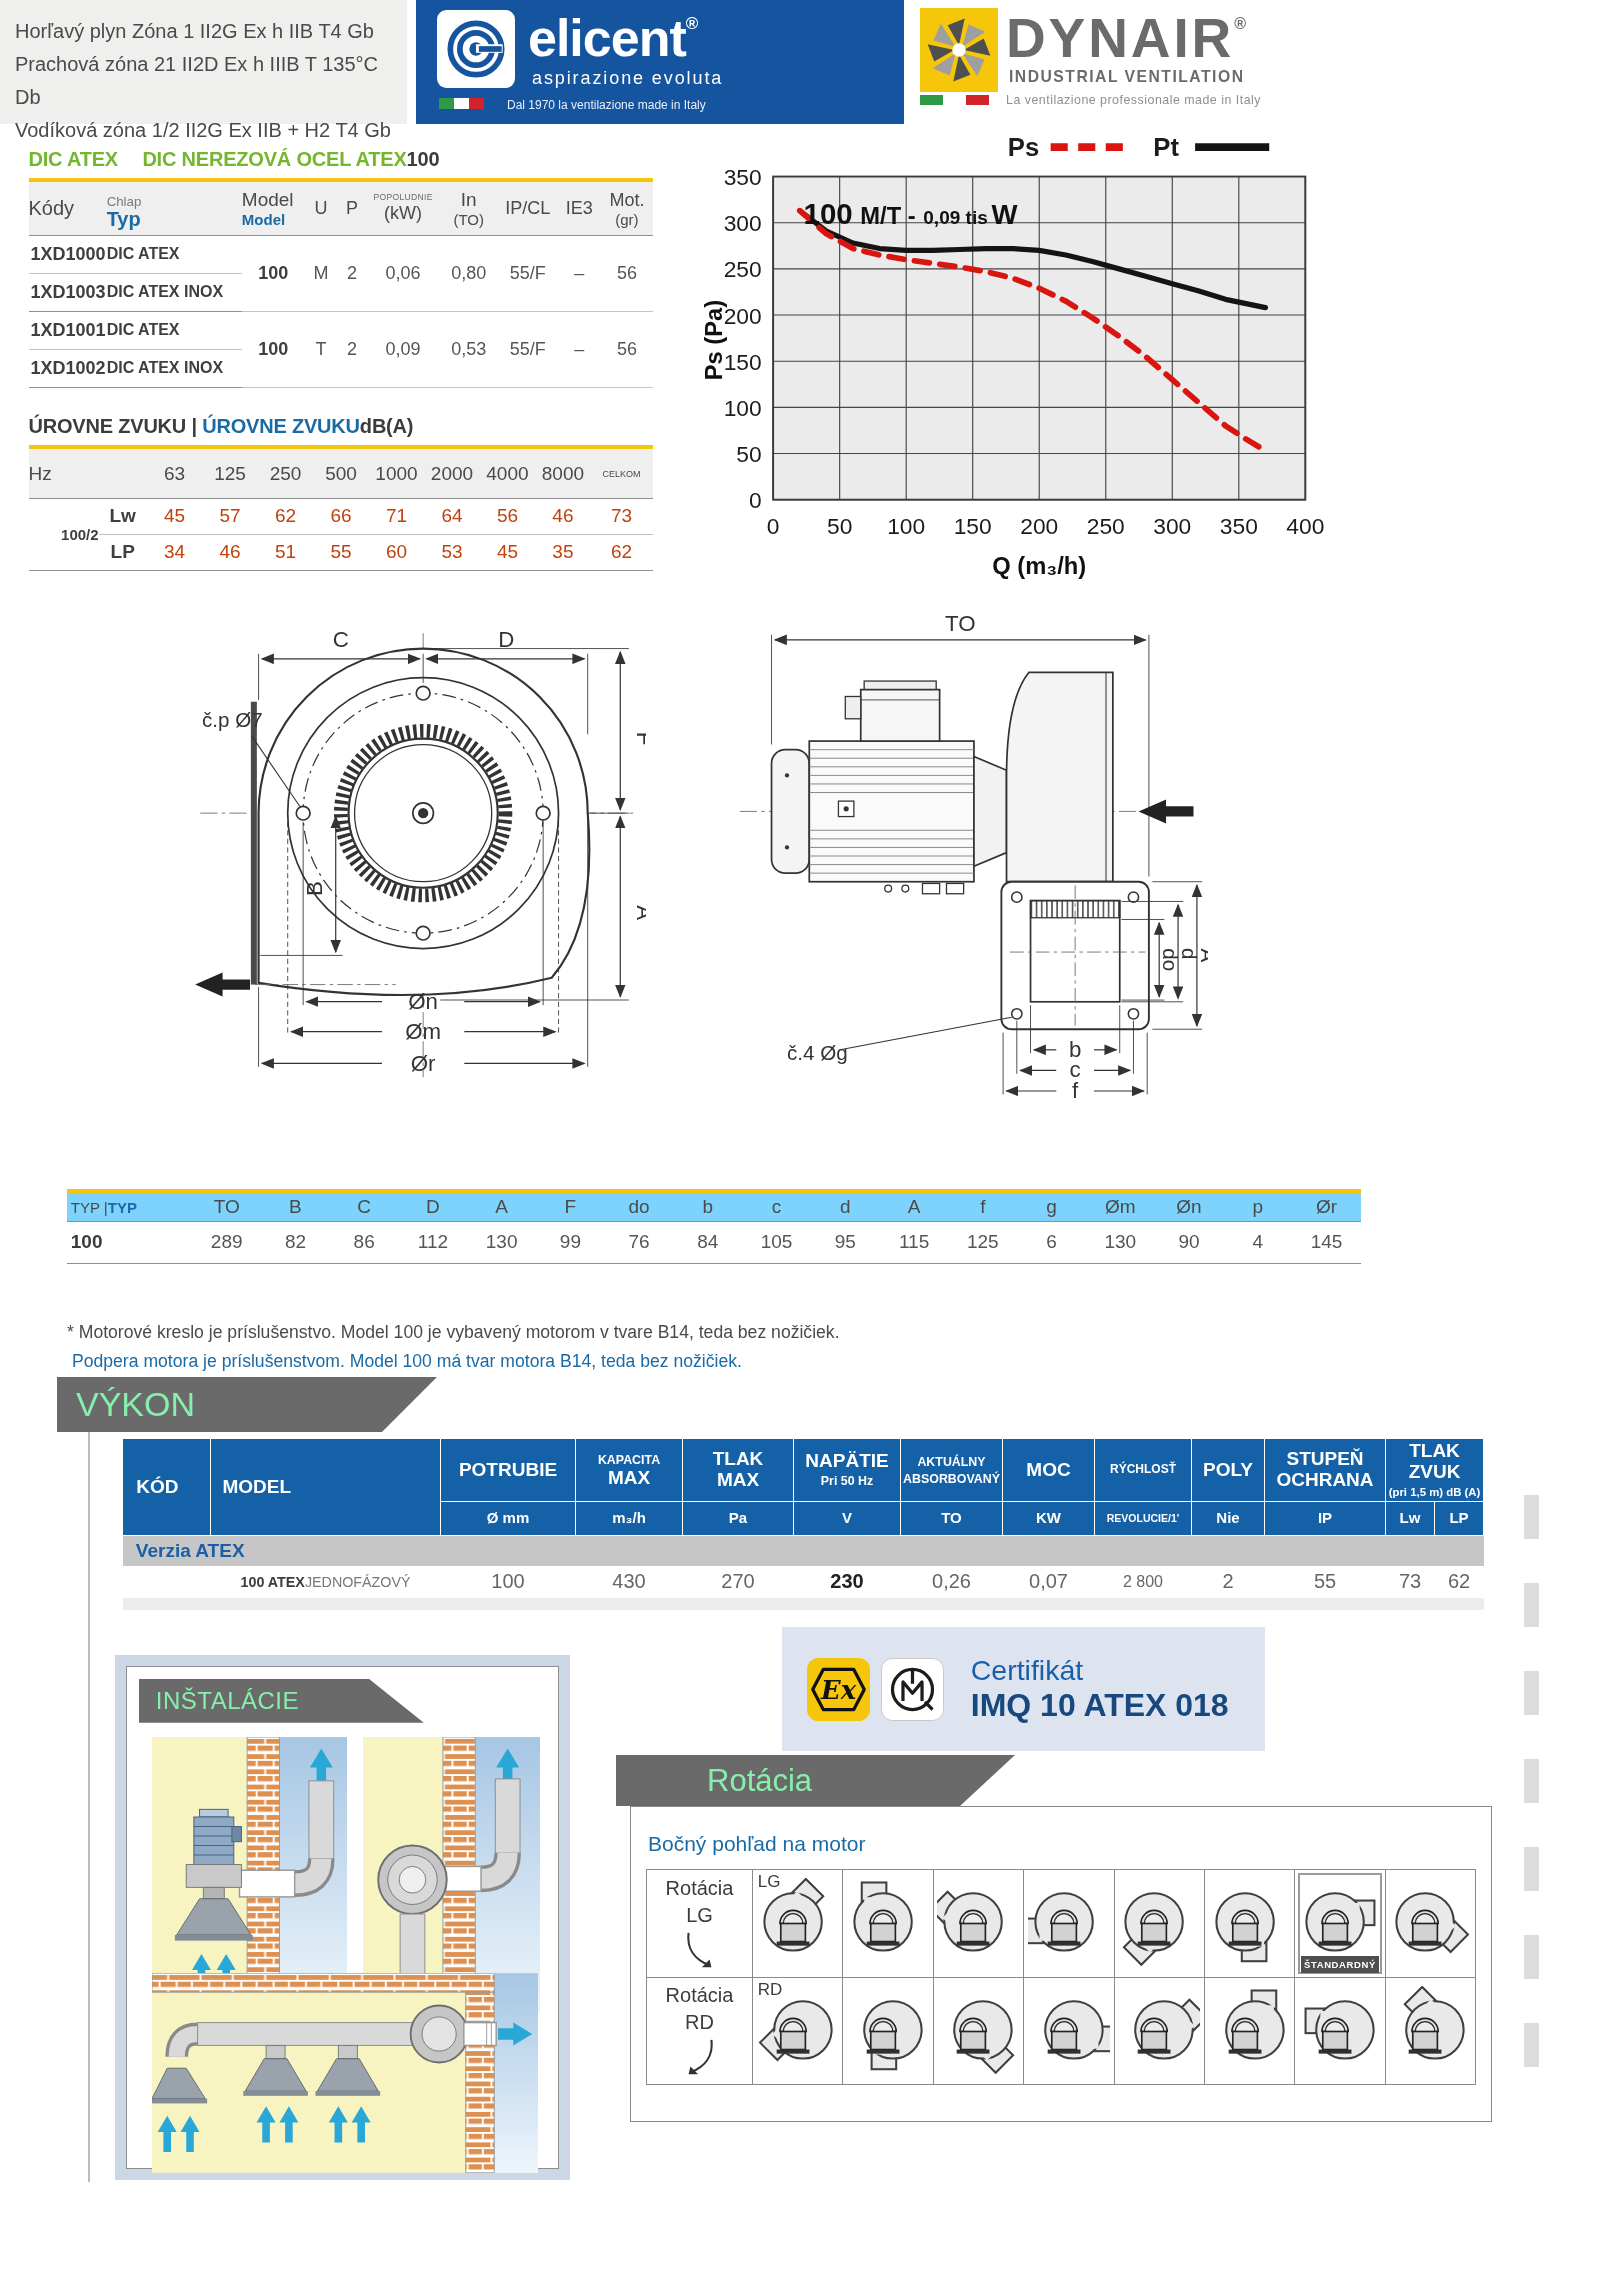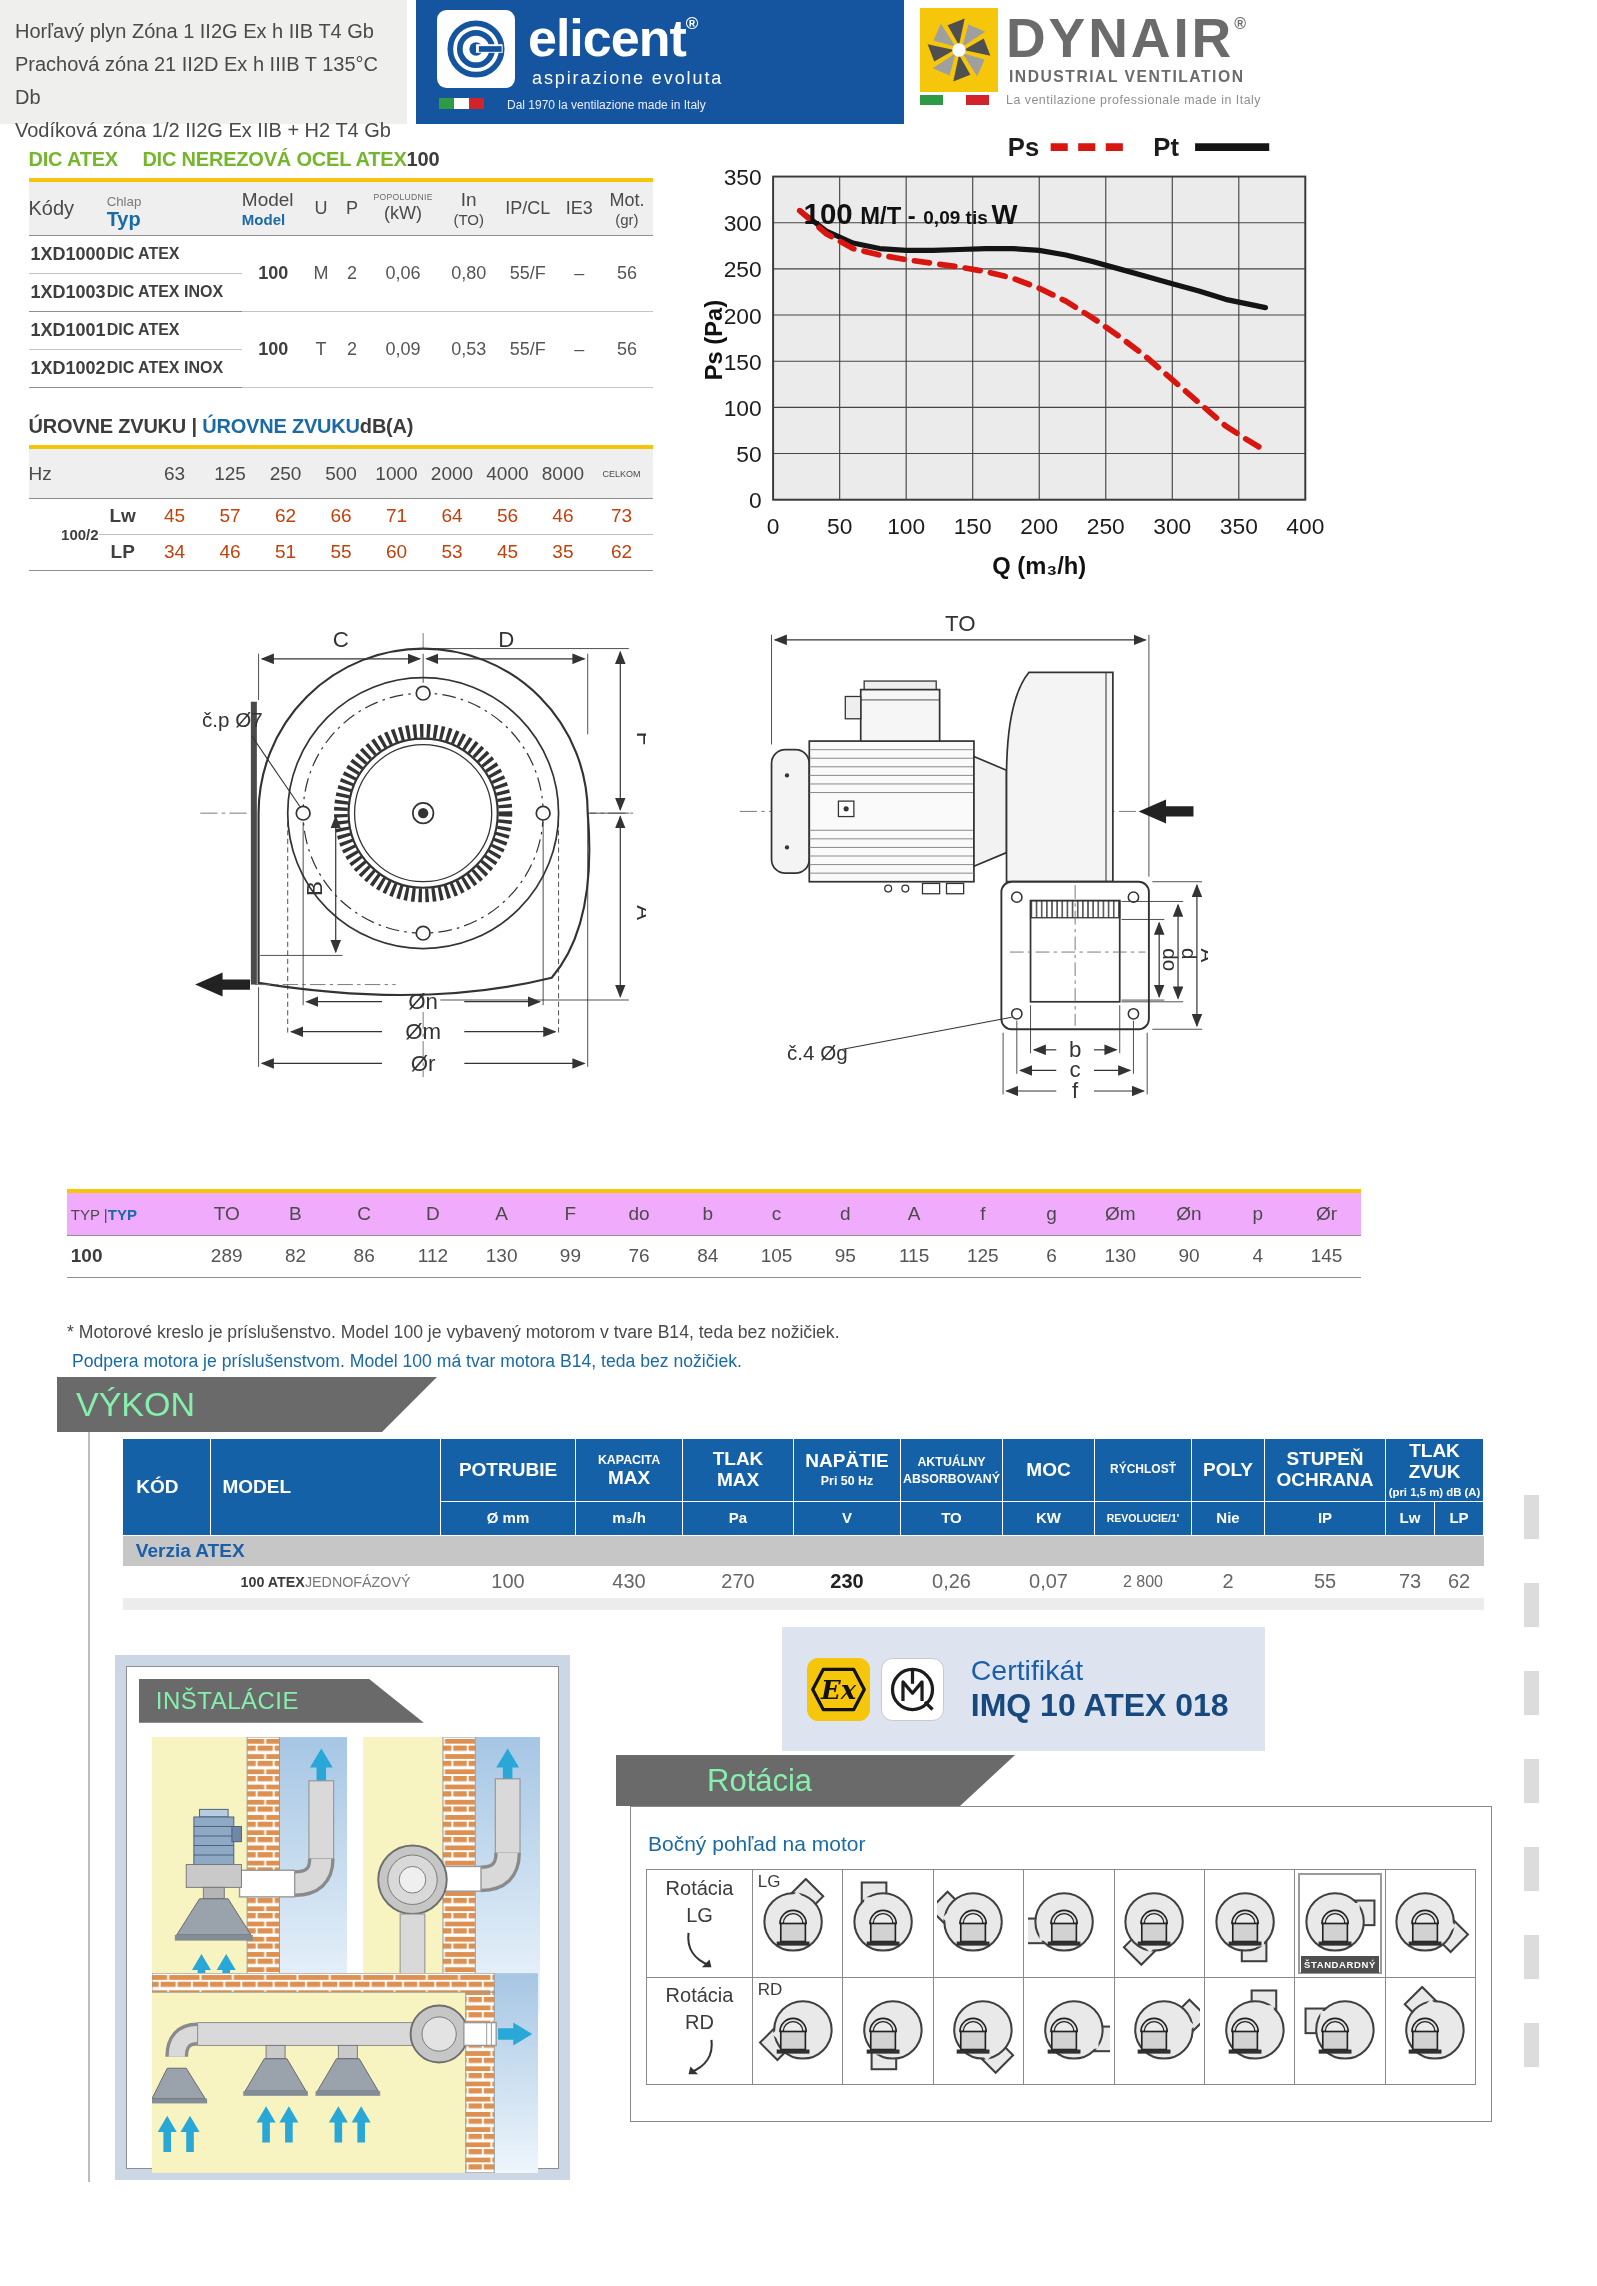--- a/index.html
+++ b/index.html
@@ -44,21 +44,21 @@
   .mt .pair td { border-bottom:1px solid #c4c4c4; }
   .mt .mdl { font-weight:bold; color:#3f3f3f; }
   .tiny { font-size:8.6px; letter-spacing:0.3px; color:#6a6a6a; display:block; line-height:9.5px; }
   .sub2 { display:block; font-size:15px; line-height:17px; }
   .st th { height:49px; font-size:19px; color:#4a4a4a; border-bottom:1.5px solid #8f8f8f; }
   .st td { height:36px; font-size:19px; color:#c2410c; }
   .st .rowl { font-weight:bold; color:#3f3f3f; font-size:15px; text-align:right; padding-left:3.8px; }
   .st .lwlp { font-weight:bold; color:#3f3f3f; }
   .st .lwrow td { border-bottom:1px solid #bfbfbf; }
   .st .lprow td { border-bottom:1.5px solid #8f8f8f; }
-  .dt th { height:42px; font-size:19px; color:#4a4a4a; border-bottom:1.9px solid #8f8f8f; background:#f0abfc; font-weight:normal; }
+  .dt th { height:28px; font-size:19px; color:#4a4a4a; border-bottom:1.9px solid #8f8f8f; background:#7dd3fc; font-weight:normal; }
   .dt td { height:42px; font-size:19px; color:#555; border-bottom:1.9px solid #8f8f8f; }
   .dt .rowl { font-weight:bold; color:#3c3c3c; text-align:left; padding-left:3.8px; }
   .dt .typh { text-align:left; padding-left:3.8px; font-size:15px; }
 
   .note1 { font-size:17.6px; color:#4a4a4a; }
   .note2 { font-size:17.6px; color:#1a6aa5; }
 
   
   .banner { background:#6a6a6a; color:#86efac; display:flex; align-items:center; }
   .slant-r { clip-path:polygon(0 0,100% 0,calc(100% - 55px) 100%,0 100%); }

